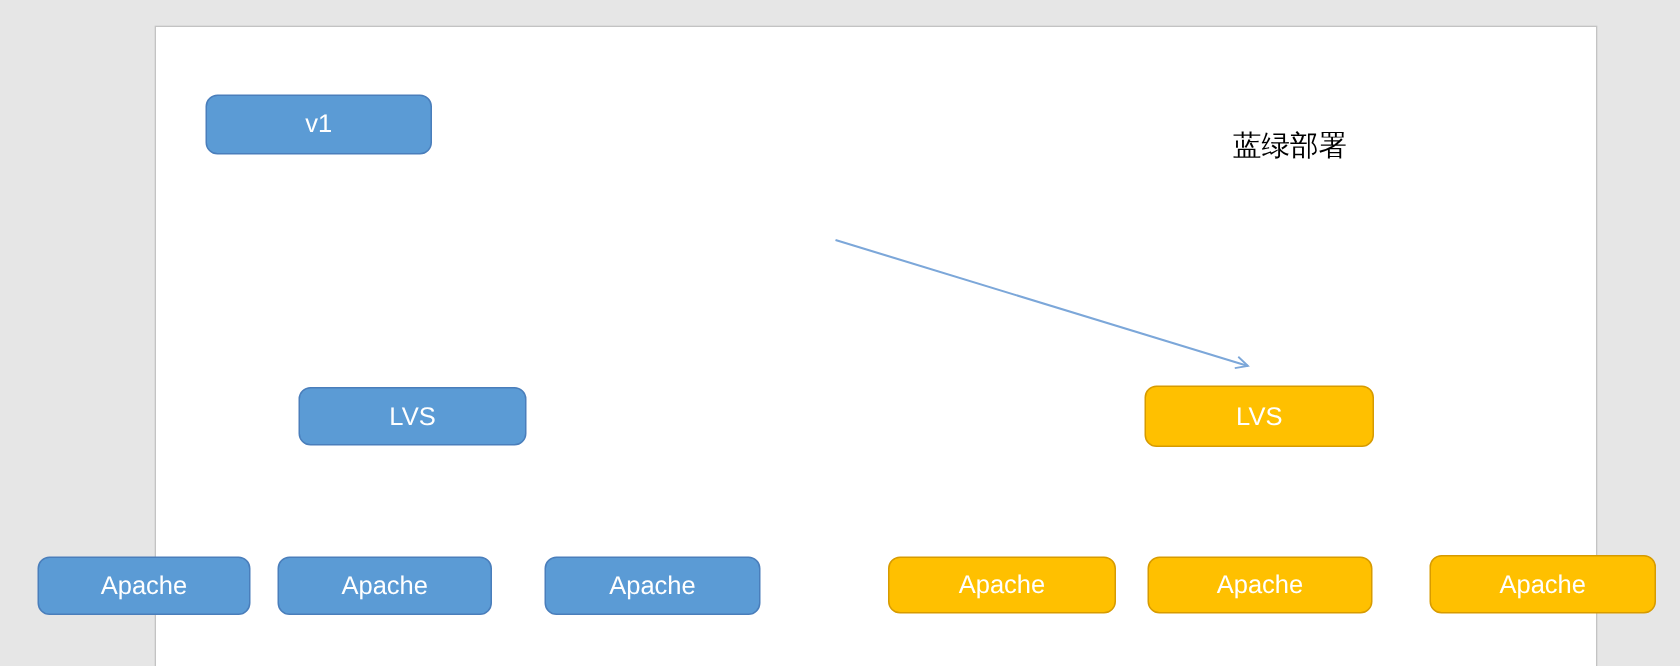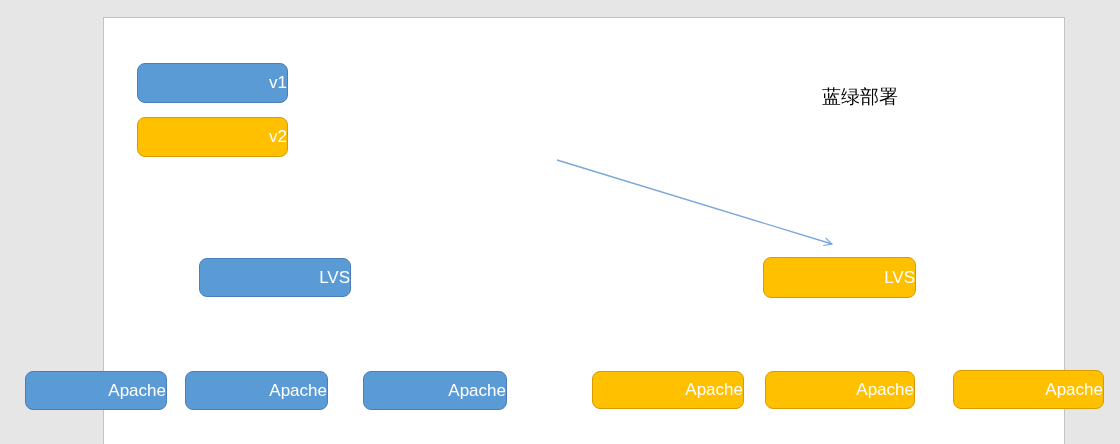--- a/index.html
+++ b/index.html
@@ -17,21 +17,21 @@
     width: 962px; height: 440px;
     background: var(--canvas_bg, #ffffff);
     border: 1px solid var(--canvas_border, #c3c3c3);
   }
 
   .shape {
     position: absolute;
     border-radius: 8px;
     display: flex;
     align-items: center;
-    justify-content: flex-end;
+    justify-content: center;
     color: var(--shape_text, #ffffff);
     font-size: 17px;
     z-index: 2;
   }
   .shape.blue {
     background: var(--blue_fill, #5b9bd5);
     border: 1.5px solid var(--blue_stroke, #4a7ebb);
   }
   .shape.yellow {
     background: var(--yellow_fill, #ffc000);
@@ -68,23 +68,20 @@
         <path d="M1,1 L9,5 L1,9" fill="none" style="stroke: var(--arrow_stroke, #7ca7d9); stroke-width: 1.2;"></path>
       </marker>
     </defs>
     <line x1="557" y1="160" x2="832" y2="244" style="stroke: var(--arrow_stroke, #7ca7d9); stroke-width: 1.4;" marker-end="url(#arrowhead)"></line>
   </svg>
 
   <div class="shape blue" style="left:137px; top:63px; width:151px; height:40px;">
     <span>v1</span>
   </div>
 
-  <div class="shape yellow" style="left:137px; top:117px; width:151px; height:40px;">
-    <span>v2</span>
-  </div>
 
 
   <div class="diagram-title">蓝绿部署</div>
 
   <div class="shape blue" style="left:199px; top:258px; width:152px; height:39px;">
     <span>LVS</span>
   </div>
 
   <div class="shape yellow" style="left:763px; top:257px; width:153px; height:41px;">
     <span>LVS</span>

